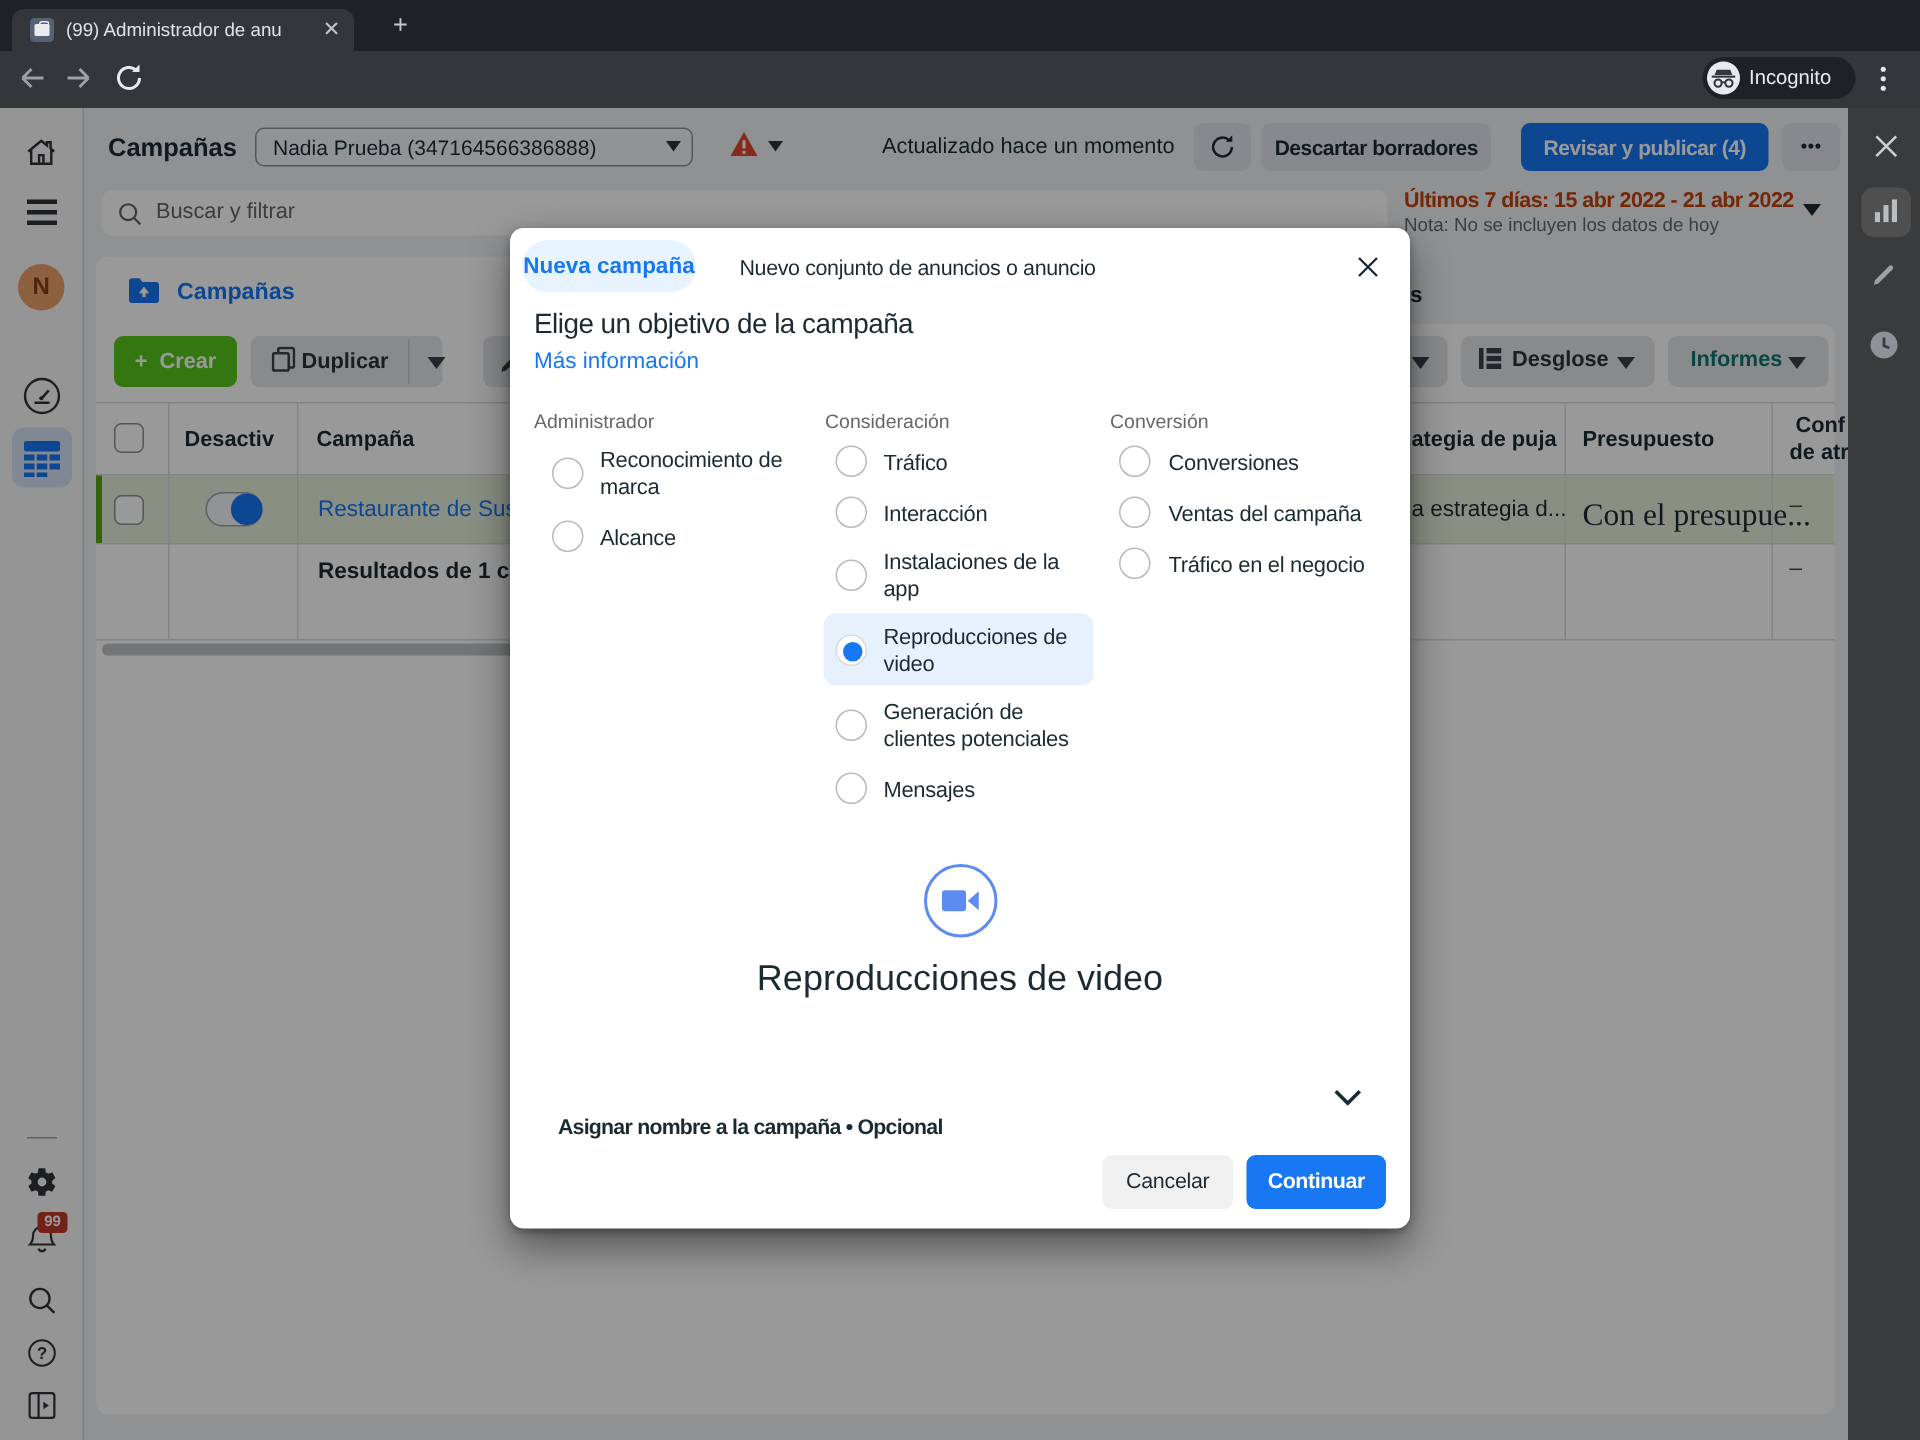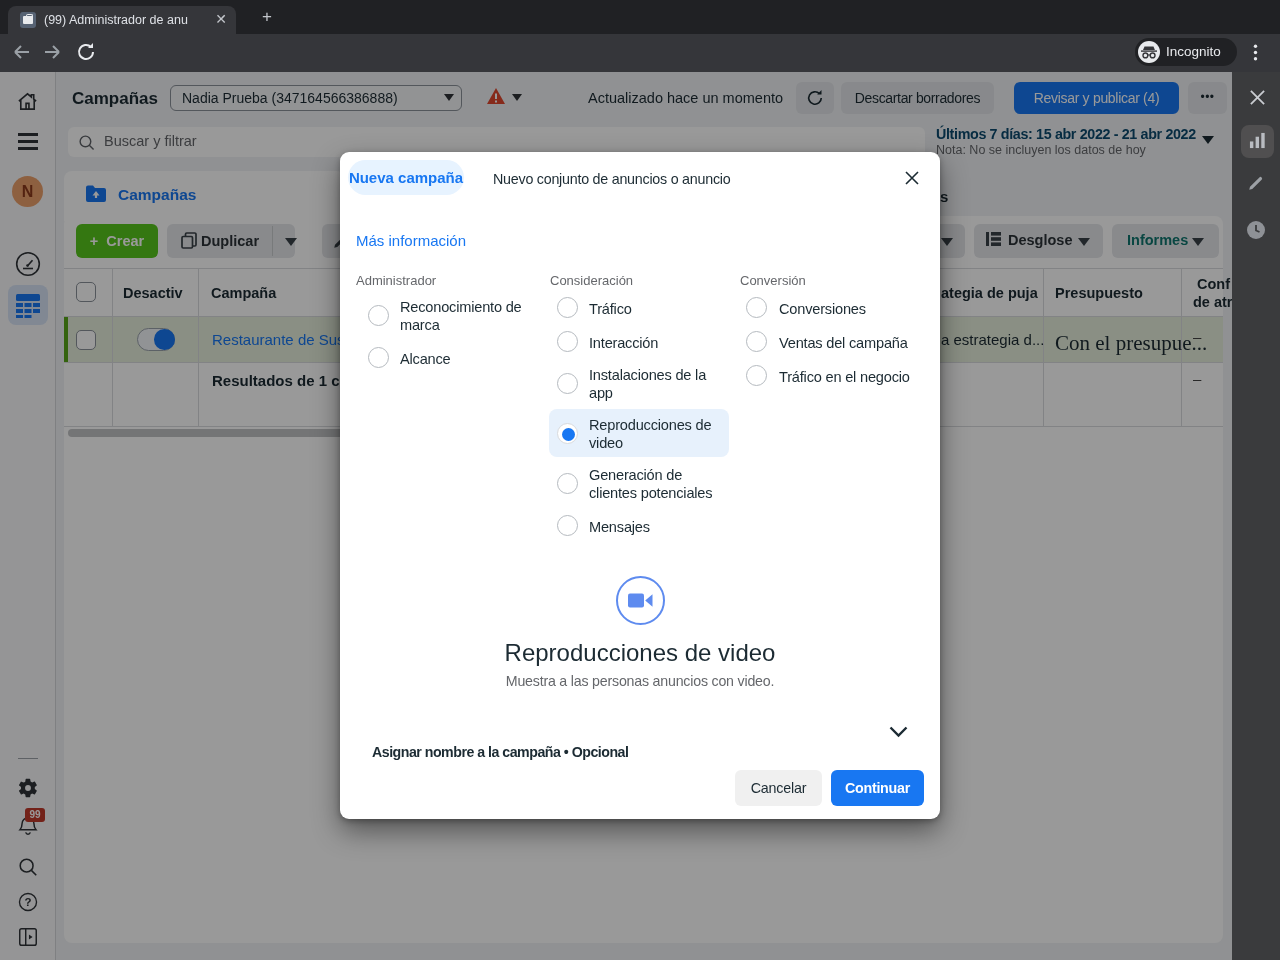--- a/index.html
+++ b/index.html
@@ -20,21 +20,21 @@
 #omni .lock{position:absolute;left:15px;top:7px;width:9px;height:8px;background:#DADCE0;border-radius:1px;}
 #omni .lock:before{content:"";position:absolute;left:1.5px;top:-4px;width:4px;height:4px;border:1.5px solid #DADCE0;border-bottom:none;border-radius:3px 3px 0 0;}
 #omni .url{position:absolute;left:34px;top:4px;font-size:15px;letter-spacing:0.62px;color:#9AA0A6;white-space:nowrap;}
 #omni .url b{color:#E8EAED;font-weight:normal;}
 #incog{position:absolute;left:1135px;top:38px;width:102px;height:28px;border-radius:14px;background:#202124;}
 #incog .ic{position:absolute;left:3px;top:3px;width:22px;height:22px;border-radius:50%;background:#E8EAED;}
 #incog .tx{position:absolute;left:31px;top:6px;font-size:13.5px;color:#E8EAED;}
 
 #app{position:absolute;left:0;top:70px;width:1280px;height:890px;background:#F0F2F5;}
 #sidebar{position:absolute;left:0;top:0;width:56px;height:890px;background:#F8F9FB;border-right:1px solid #D4D6D9;}
-.hbtn{position:absolute;top:12px;height:32px;border-radius:6px;background:#E3E5E9;color:#1C2B33;font-size:14.5px;font-weight:normal;text-align:center;}
+.hbtn{position:absolute;top:12px;height:32px;border-radius:6px;background:#E3E5E9;color:#1C2B33;font-size:14.5px;font-weight:bold;text-align:center;}
 #acct{position:absolute;left:170px;top:15px;width:292px;height:26px;border:1px solid #8A9199;border-radius:6px;background:#F4F5F7;}
 
 #searchbar{position:absolute;left:68px;top:57px;width:857px;height:30px;background:#FFFFFF;border-radius:6px;}
 #panel{position:absolute;left:64px;top:146px;width:1159px;height:727px;background:#FFFFFF;border-radius:8px;}
 #tabcard{position:absolute;left:64px;top:101px;width:281px;height:50px;background:#FFFFFF;border-radius:8px 8px 0 0;}
 .tbtn{position:absolute;top:154px;height:34px;border-radius:6px;background:#E4E6EA;color:#2C3338;font-size:14.5px;font-weight:bold;}
 .colline{position:absolute;background:#D9DBDE;width:1px;}
 .rowline{position:absolute;background:#D9DBDE;height:1px;}
 .hdr{position:absolute;font-size:14.5px;font-weight:bold;color:#1C2B33;}
 .dash{position:absolute;font-size:15px;color:#444;}
@@ -161,21 +161,21 @@
   <div class="hbtn" style="left:841px;width:153px;line-height:32px;font-size:14px;letter-spacing:-0.35px;">Descartar borradores</div>
   <div class="hbtn" style="left:1014px;width:165px;line-height:32px;background:#1877F2;color:#fff;font-size:14px;letter-spacing:-0.3px;">Revisar y publicar (4)</div>
   <div class="hbtn" style="left:1188px;width:39px;line-height:30px;color:#1C2B33;font-size:12px;letter-spacing:0.5px;">•••</div>
 
   <div id="searchbar"></div>
   <svg class="abs" style="left:78px;top:64px" width="17" height="17" viewBox="0 0 24 24">
       <circle cx="10.5" cy="10.5" r="7.5" stroke="#5F6368" stroke-width="2" fill="none"></circle>
       <path d="M16 16l6 6" stroke="#5F6368" stroke-width="2"></path>
     </svg>
   <div class="abs" style="left:104px;top:63px;font-size:14.5px;color:#65676B;">Buscar y filtrar</div>
-  <div class="abs" style="left:936px;top:56px;font-size:14.3px;letter-spacing:-0.35px;font-weight:600;color:#0c4a6e;">Últimos 7 días: 15 abr 2022 - 21 abr 2022</div>
+  <div class="abs" style="left:936px;top:56px;font-size:14.3px;letter-spacing:-0.35px;font-weight:600;color:#c2410c;">Últimos 7 días: 15 abr 2022 - 21 abr 2022</div>
   <div class="abs" style="left:936px;top:73px;font-size:12.5px;color:#65676B;">Nota: No se incluyen los datos de hoy</div>
   <div class="abs" style="left:1202px;top:66px;width:0;height:0;border:6px solid transparent;border-top:8px solid #1C2B33;"></div>
 
   <div id="tabcard"></div>
   <svg class="abs" style="left:85px;top:114px" width="22" height="19" viewBox="0 0 22 19">
       <path d="M1 3.5a2 2 0 0 1 2-2h5l2 2.5h9a2 2 0 0 1 2 2V16a2 2 0 0 1-2 2H3a2 2 0 0 1-2-2z" fill="#1877F2"></path>
       <path d="M11 7l3.5 4.5h-7z" fill="#fff"></path>
       <rect x="9.9" y="10" width="2.2" height="4" fill="#fff"></rect>
     </svg>
   <div class="abs" style="left:118px;top:116px;font-size:15.5px;font-weight:bold;color:#1877F2;">Campañas</div>
@@ -262,20 +262,21 @@
         <path d="M10 5v5.5L13.5 12" stroke="#3A3B3D" stroke-width="1.8" fill="none"></path>
       </svg>
   </div>
 
   <div id="modal">
     <div id="mpill">Nueva campaña</div>
     <div class="mtxt" style="left:153px;top:19px;font-size:14.3px;letter-spacing:-0.25px;">Nuevo conjunto de anuncios o anuncio</div>
     <svg class="abs" style="left:565px;top:19px" width="14" height="14" viewBox="0 0 14 14">
         <path d="M1 1l12 12M13 1L1 13" stroke="#1C2B33" stroke-width="1.6"></path>
       </svg>
+    <div class="mtxt" style="left:16px;top:53px;font-size:18.6px;letter-spacing:-0.35px;">Elige un objetivo de la campaña</div>
     <div class="mtxt" style="left:16px;top:80px;font-size:15px;color:#1877F2;">Más información</div>
 
     <div class="sech" style="left:16px;top:121px;">Administrador</div>
     <div class="sech" style="left:210px;top:121px;">Consideración</div>
     <div class="sech" style="left:400px;top:121px;">Conversión</div>
 
     <div class="radio" style="left:28px;top:153px;"></div>
     <div class="opt" style="left:60px;top:146px;">Reconocimiento de<br>marca</div>
     <div class="radio" style="left:28px;top:195px;"></div>
     <div class="opt" style="left:60px;top:198px;">Alcance</div>
@@ -301,21 +302,20 @@
     <div class="radio" style="left:406px;top:213px;"></div>
     <div class="opt" style="left:439px;top:216px;">Tráfico en el negocio</div>
 
     <div class="abs" style="left:275.5px;top:424px;width:49px;height:49px;border-radius:50%;border:2.3px solid #5E8BEF;"></div>
     <svg class="abs" style="left:288px;top:441px" width="25" height="15" viewBox="0 0 25 15">
         <rect x="0" y="0.5" width="16" height="14" rx="2" fill="#5E8BEF"></rect>
         <path d="M17.2 7.5L24.5 1.2V13.8Z" fill="#5E8BEF"></path>
       </svg>
 
     <div class="mtxt" style="left:0;top:487px;width:600px;text-align:center;font-size:24px;">Reproducciones de video</div>
-    <div class="mtxt" style="left:0;top:521px;width:600px;text-align:center;font-size:14.2px;letter-spacing:-0.2px;color:#65676B;">Muestra a las personas anuncios con video.</div>
 
     <div class="mtxt" style="left:32px;top:592px;font-size:14.2px;letter-spacing:-0.5px;font-weight:bold;">Asignar nombre a la campaña • Opcional</div>
     <svg class="abs" style="left:549px;top:574px" width="19" height="12" viewBox="0 0 19 12">
         <path d="M1.5 1.5l8 8 8-8" stroke="#1C2B33" stroke-width="2.4" fill="none"></path>
       </svg>
 
     <div class="abs" style="left:395px;top:618px;width:87px;height:36px;background:#F0F0F0;border-radius:6px;text-align:center;line-height:36px;font-size:14.3px;letter-spacing:-0.2px;color:#1C2B33;">Cancelar</div>
     <div class="abs" style="left:491px;top:618px;width:93px;height:36px;background:#1877F2;border-radius:6px;text-align:center;line-height:36px;font-size:14.3px;letter-spacing:-0.3px;font-weight:bold;color:#fff;">Continuar</div>
   </div>
 </div>

